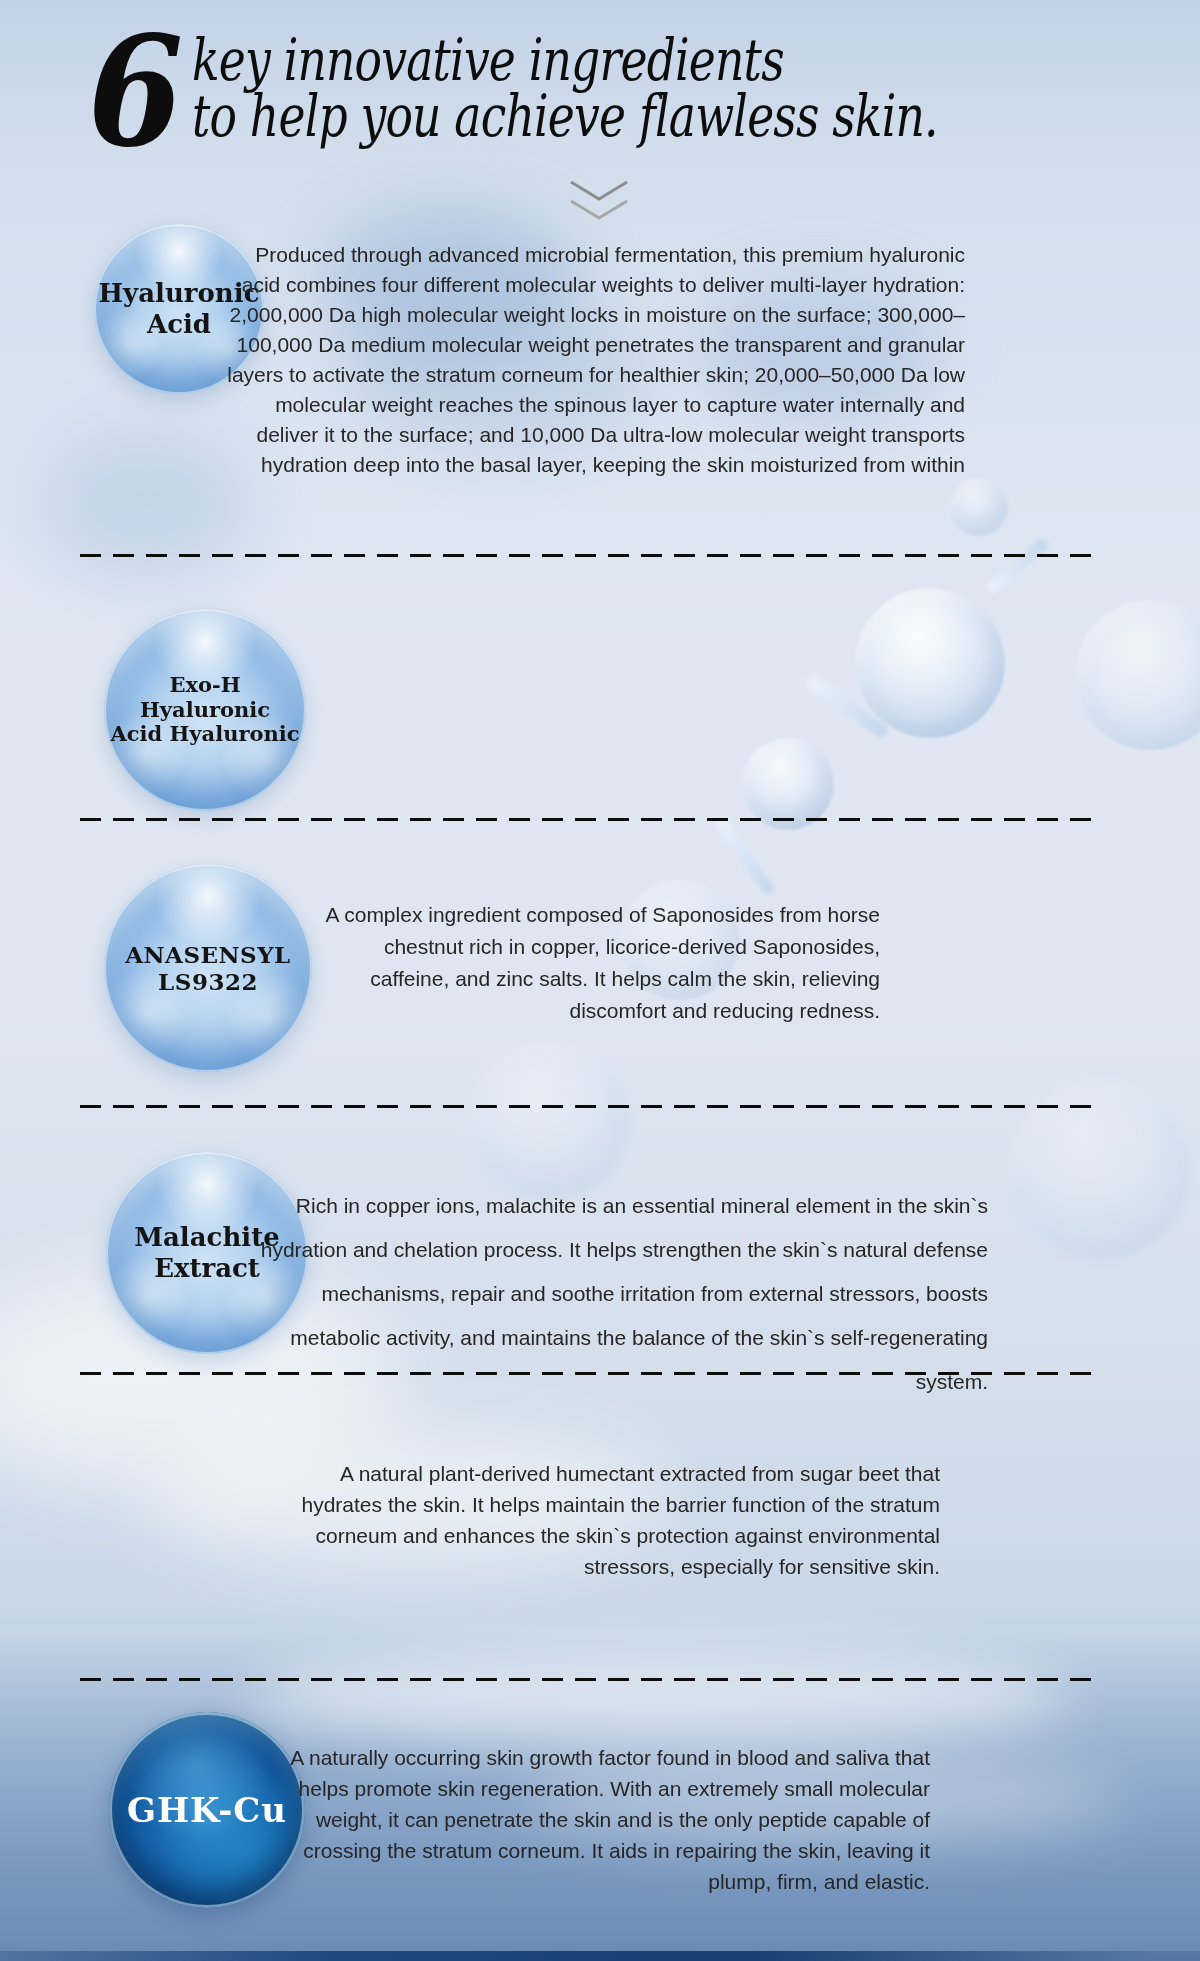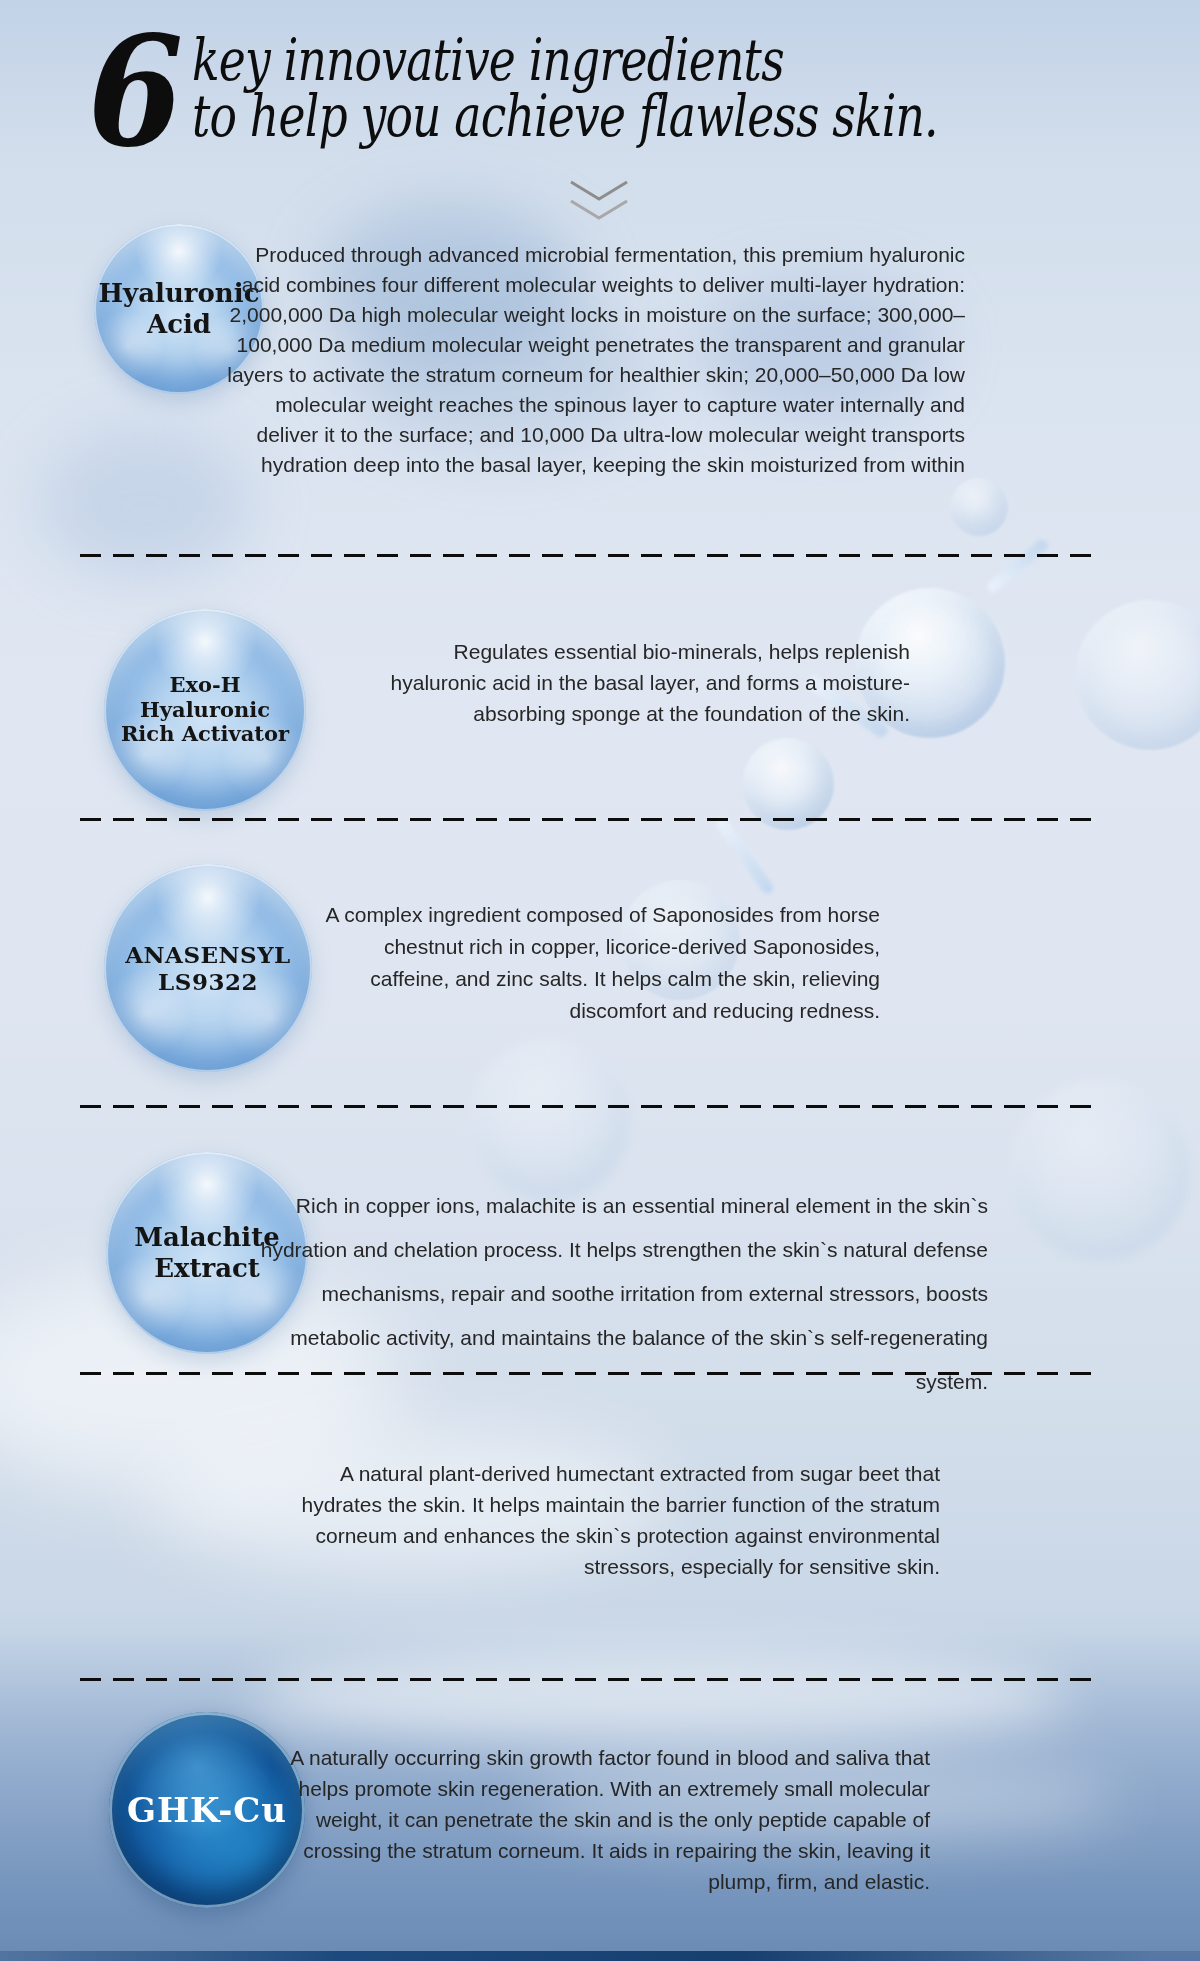--- a/index.html
+++ b/index.html
@@ -118,24 +118,23 @@
     </div>
   </div>
   <div class="desc t1">Produced through advanced microbial fermentation, this premium hyaluronic acid combines four different molecular weights to deliver multi-layer hydration: 2,000,000 Da high molecular weight locks in moisture on the surface; 300,000–100,000 Da medium molecular weight penetrates the transparent and granular layers to activate the stratum corneum for healthier skin; 20,000–50,000 Da low molecular weight reaches the spinous layer to capture water internally and deliver it to the surface; and 10,000 Da ultra-low molecular weight transports hydration deep into the basal layer, keeping the skin moisturized from within</div>
 
   <div class="divider dv1"></div>
 
   <div class="bubble b2">
     <div class="bubble-label">
       <div>Exo-H</div>
       <div>Hyaluronic</div>
-      <div>Rich Activator</div>
+      <div>Acid Hyaluronic</div>
     </div>
   </div>
-  <div class="desc t2">Regulates essential bio-minerals, helps replenish hyaluronic acid in the basal layer, and forms a moisture-absorbing sponge at the foundation of the skin.</div>
 
   <div class="divider dv2"></div>
 
   <div class="bubble b3">
     <div class="bubble-label">
       <div>ANASENSYL</div>
       <div>LS9322</div>
     </div>
   </div>
   <div class="desc t3">A complex ingredient composed of Saponosides from horse chestnut rich in copper, licorice-derived Saponosides, caffeine, and zinc salts. It helps calm the skin, relieving discomfort and reducing redness.</div>

